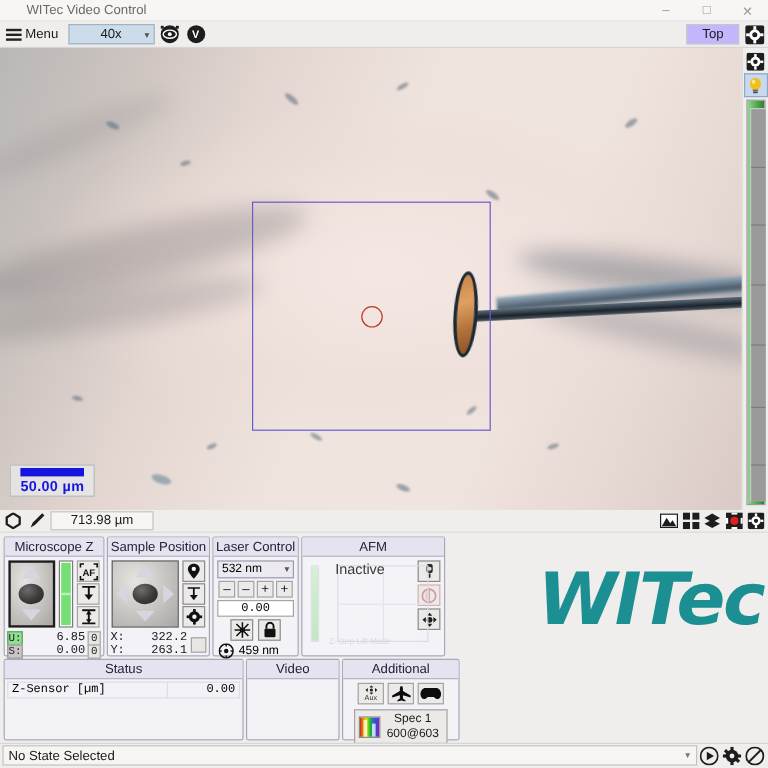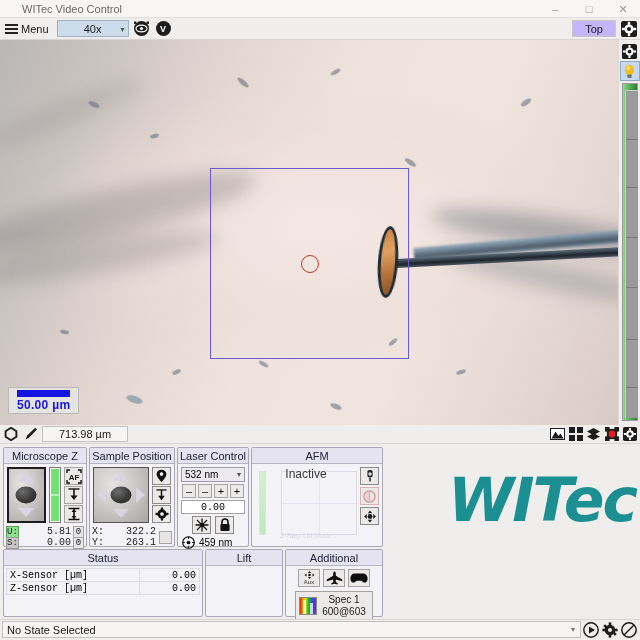--- a/index.html
+++ b/index.html
@@ -519,21 +519,21 @@
             <path d="M1.5 1.5 H12.5 M1.5 12.5 H12.5 M7 2.5 V11.5" stroke="#111" stroke-width="1.6" fill="none"></path>
             <polygon points="7,1.8 4.6,5 9.4,5" fill="#111"></polygon>
             <polygon points="7,12.2 4.6,9 9.4,9" fill="#111"></polygon>
           </svg>
         </div>
       </div>
     </div>
     <div style="padding:0 2px;">
       <div class="valrow">
         <span class="valtag">U:</span>
-        <span class="valnum">5.81</span>
+        <span class="valnum">6.85</span>
         <span class="valend">0</span>
       </div>
       <div class="valrow">
         <span class="valtag grey">S:</span>
         <span class="valnum">0.00</span>
         <span class="valend">0</span>
       </div>
     </div>
   </div>
 
@@ -622,21 +622,21 @@
         <svg width="13" height="13" viewBox="0 0 14 14">
           <circle cx="7" cy="7" r="6.2" fill="none" stroke="#111" stroke-width="1.3"></circle>
           <circle cx="7" cy="7" r="2" fill="#111"></circle>
           <path d="M7 0.8 V3 M7 11 V13.2 M0.8 7 H3 M11 7 H13.2" stroke="#111" stroke-width="1.3"></path>
         </svg>
         <span style="font-size:10px;">459 nm</span>
       </div>
     </div>
   </div>
 
-  <div class="panel" style="left:251px; top:3px; width:132px; height:100px;">
+  <div class="panel" style="left:251px; top:3px; width:120px; height:100px;">
     <div class="panel-hd">AFM</div>
     <div class="panel-body" style="display:flex; gap:3px;">
       <div class="afm-area" style="flex:1;">
         <div class="afm-bar"></div>
         <div class="afm-grid"></div>
         <div class="afm-label">Inactive</div>
         <div class="afm-foot">Z-Step Lift Mode</div>
       </div>
       <div style="display:flex; flex-direction:column; gap:2px;">
         <div class="sqbtn plain">
@@ -664,35 +664,31 @@
         </div>
       </div>
     </div>
   </div>
 
   <div class="panel" style="left:3px; top:105px; width:200px; height:68px;">
     <div class="panel-hd">Status</div>
     <div class="panel-body" style="padding:2px;">
       <table class="status">
         <tbody>
-            <tr>
-          <td>X-Sensor [µm]</td>
-          <td class="val">0.00</td>
-        </tr>
         <tr>
           <td>Z-Sensor [µm]</td>
           <td class="val">0.00</td>
         </tr>
       </tbody>
         </table>
     </div>
   </div>
 
   <div class="panel" style="left:205px; top:105px; width:78px; height:68px;">
-    <div class="panel-hd">Lift</div>
+    <div class="panel-hd">Video</div>
   </div>
 
   <div class="panel" style="left:285px; top:105px; width:98px; height:68px;">
     <div class="panel-hd">Additional</div>
     <div class="panel-body" style="padding-top:3px;">
       <div style="display:flex; justify-content:center; gap:3px;">
         <div class="addbtn" style="flex-direction:column; line-height:1;">
           <svg width="11" height="8" viewBox="0 0 14 10">
             <circle cx="7" cy="5" r="1.7" fill="#1d1d1d"></circle>
             <polygon points="0.6,5 3.2,3 3.2,7" fill="#1d1d1d"></polygon>

